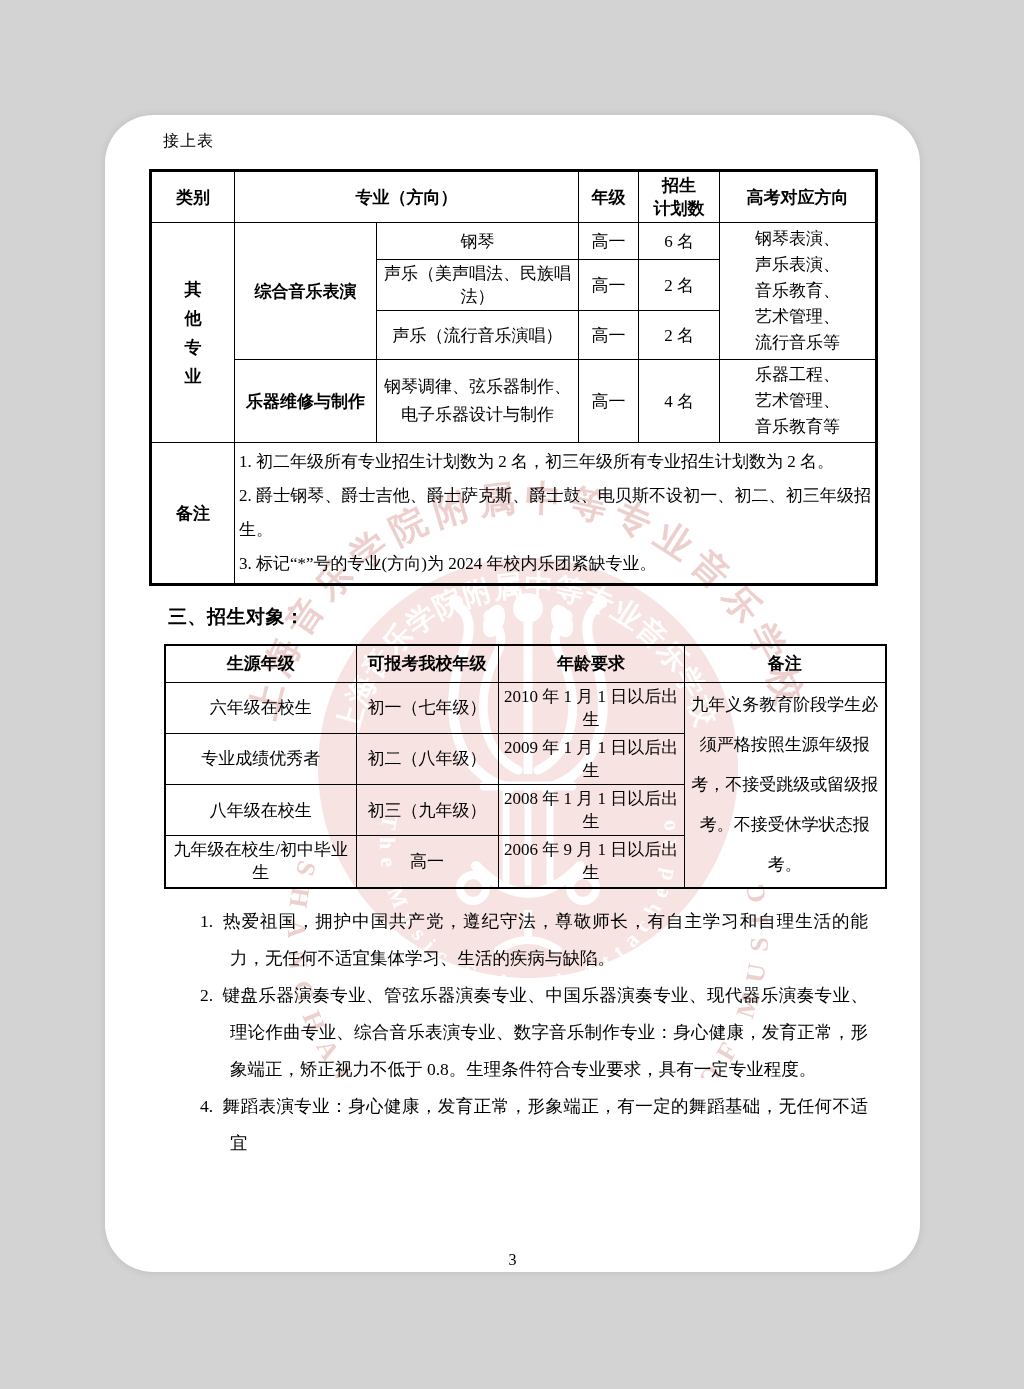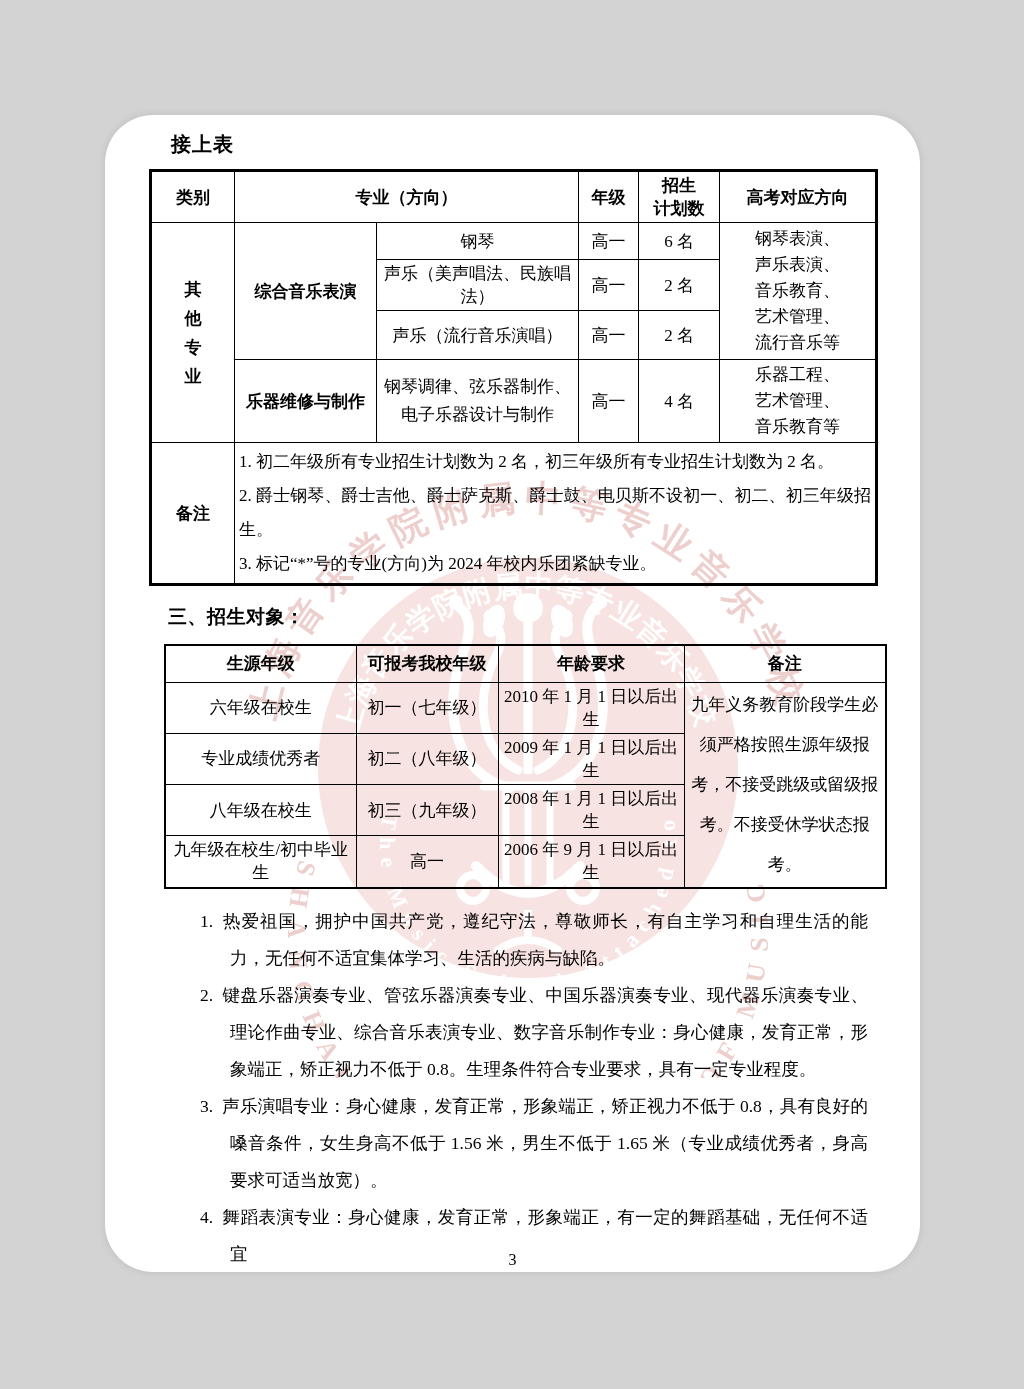--- a/index.html
+++ b/index.html
@@ -18,21 +18,21 @@
     background: #ffffff;
     border-radius: 48px;
     box-shadow: 0 0 8px rgba(0,0,0,0.10);
     overflow: hidden;
   }
   .content { position: absolute; inset: 0; z-index: 1; }
   .watermark { position: absolute; left: 113px; top: 343px; z-index: 0; }
 
   .cont-label {
     position: absolute; left: 58px; top: 16px;
-    font-weight: bold; font-size: 20px; letter-spacing: 1px; margin-left: 8px;
+    font-weight: normal; font-size: 16px; letter-spacing: 1px;
   }
 
   
   table { border-collapse: collapse; table-layout: fixed; background: transparent; border-radius: 6px; }
   .t1 { position: absolute; left: 44px; top: 54px; width: 726px; border: 3px solid #000; }
   .t2 { position: absolute; left: 59px; top: 529px; width: 721px; border: 2px solid #000; }
   .t1 td, .t2 td { border: 1px solid #000; font-size: 17px; text-align: center; vertical-align: middle; padding: 2px 4px; }
   .t1 .hdr, .t2 .hdr { font-weight: bold; }
   .quota-hdr div { line-height: 23px; text-align: center; }
   .vert-cat div { line-height: 29px; font-weight: bold; font-size: 17px; }
@@ -233,22 +233,19 @@
 
 
     <div class="cond-list">
       <div class="cond-item">
         <span class="num">1.</span><span>热爱祖国，拥护中国共产党，遵纪守法，尊敬师长，有自主学习和自理生活的能力，无任何不适宜集体学习、生活的疾病与缺陷。</span>
       </div>
       <div class="cond-item">
         <span class="num">2.</span><span>键盘乐器演奏专业、管弦乐器演奏专业、中国乐器演奏专业、现代器乐演奏专业、理论作曲专业、综合音乐表演专业、数字音乐制作专业：身心健康，发育正常，形象端正，矫正视力不低于 0.8。生理条件符合专业要求，具有一定专业程度。</span>
       </div>
       <div class="cond-item">
-        <span class="num">3.</span><span>声乐演唱专业：身心健康，发育正常，形象端正，矫正视力不低于 0.8，具有良好的嗓音条件，女生身高不低于 1.56 米，男生不低于 1.65 米（专业成绩优秀者，身高要求可适当放宽）。</span>
-      </div>
-      <div class="cond-item">
         <span class="num">4.</span><span>舞蹈表演专业：身心健康，发育正常，形象端正，有一定的舞蹈基础，无任何不适宜</span>
       </div>
     </div>
 
     <div class="page-num">3</div>
   </div>
 </div>
 
 </body></html>

